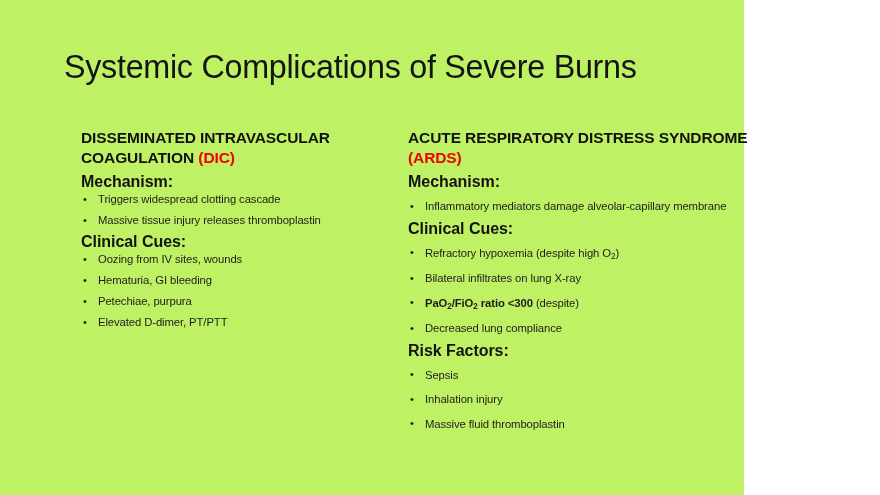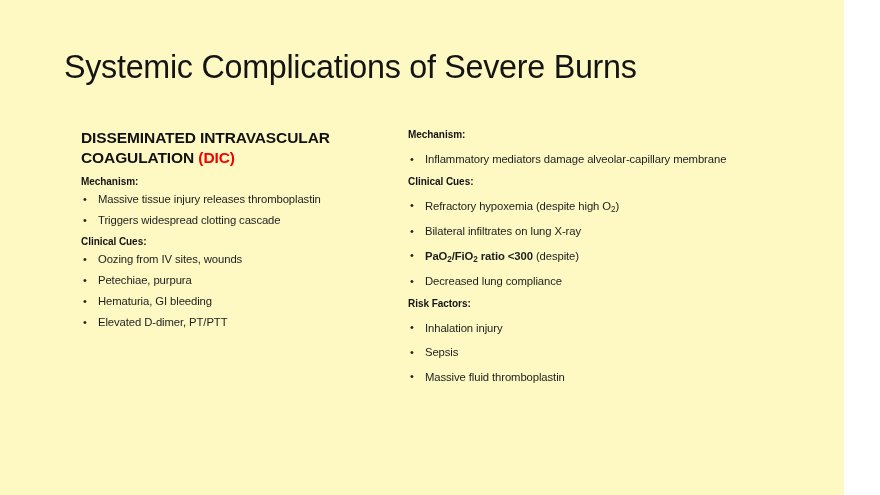--- a/index.html
+++ b/index.html
@@ -9,23 +9,23 @@
   body {
     width: 880px;
     height: 495px;
     background: #ffffff;
     font-family: "Liberation Sans", sans-serif;
     color: #1a1a1a;
     overflow: hidden;
   }
   .slide {
     position: relative;
-    width: 844px;
+    width: 744px;
     height: 495px;
-    background: #fef9c3;
+    background: #bef264;
     box-sizing: border-box;
   }
   .slide-title {
     position: absolute;
     left: 64px;
     top: 47px;
     font-size: 34px;
     font-weight: 400;
     letter-spacing: -0.3px;
     color: #141414;
@@ -59,21 +59,21 @@
     font-weight: bold;
     line-height: 20px;
     color: #111111;
     letter-spacing: -0.1px;
     margin: 0 0 7px 0;
   }
   .col-header .accent {
     color: #f20000;
   }
   .sub-header {
-    font-size: 10px;
+    font-size: 16px;
     font-weight: bold;
     color: #131313;
     letter-spacing: -0.05px;
     margin: 6px 0 4px 0;
     line-height: 14px;
   }
   .sub-header:first-child {
     margin-top: 0;
   }
   ul.bullets {
@@ -123,53 +123,54 @@
   <div class="slide-title">Systemic Complications of Severe Burns</div>
 
   <div class="columns">
 
     <div class="column column-left">
 
       <div class="col-header"><span>DISSEMINATED INTRAVASCULAR COAGULATION </span><span class="accent">(DIC)</span></div>
 
       <div class="sub-header">Mechanism:</div>
       <ul class="bullets">
+        <li>Triggers widespread clotting cascade</li>
         <li>Massive tissue injury releases thromboplastin</li>
-        <li>Triggers widespread clotting cascade</li>
       </ul>
 
       <div class="sub-header">Clinical Cues:</div>
       <ul class="bullets">
         <li>Oozing from IV sites, wounds</li>
+        <li>Hematuria, GI bleeding</li>
         <li>Petechiae, purpura</li>
-        <li>Hematuria, GI bleeding</li>
         <li>Elevated D-dimer, PT/PTT</li>
       </ul>
 
     </div>
 
     <div class="column column-right col-right">
 
+      <div class="col-header"><span>ACUTE RESPIRATORY DISTRESS SYNDROME </span><span class="accent">(ARDS)</span></div>
 
       <div class="sub-header">Mechanism:</div>
       <ul class="bullets">
         <li class="tight">Inflammatory mediators damage alveolar-capillary membrane</li>
       </ul>
 
       <div class="sub-header">Clinical Cues:</div>
       <ul class="bullets">
         <li><span>Refractory hypoxemia (despite high O</span><sub>2</sub><span>)</span></li>
         <li>Bilateral infiltrates on lung X-ray</li>
         <li><span class="b">PaO</span><sub class="b">2</sub><span class="b">/FiO</span><sub class="b">2</sub><span class="b"> ratio &lt;300</span><span> (despite)</span></li>
         <li>Decreased lung compliance</li>
       </ul>
 
       <div class="sub-header">Risk Factors:</div>
       <ul class="bullets">
+        <li>Sepsis</li>
         <li>Inhalation injury</li>
-        <li>Sepsis</li>
         <li>Massive fluid thromboplastin</li>
       </ul>
 
     </div>
 
   </div>
 </div>
 
 </body></html>

